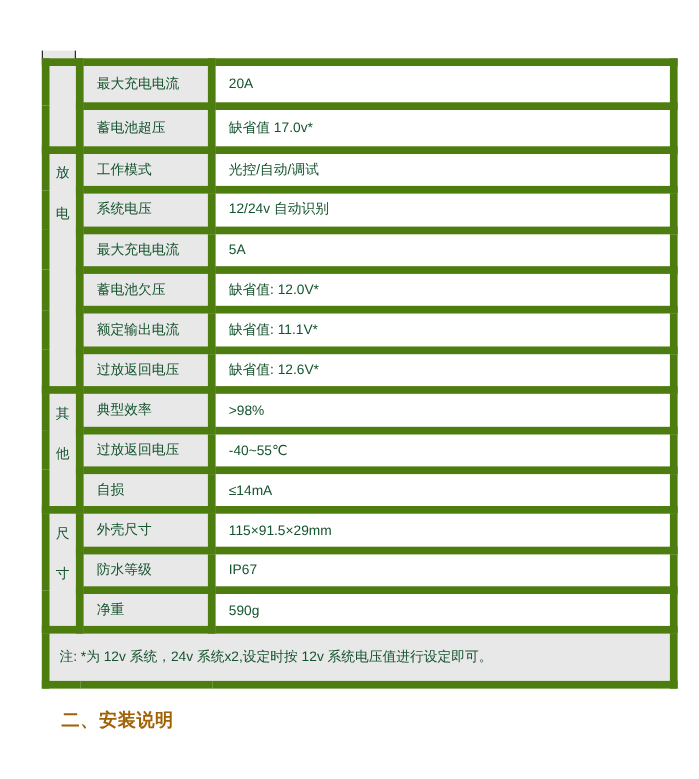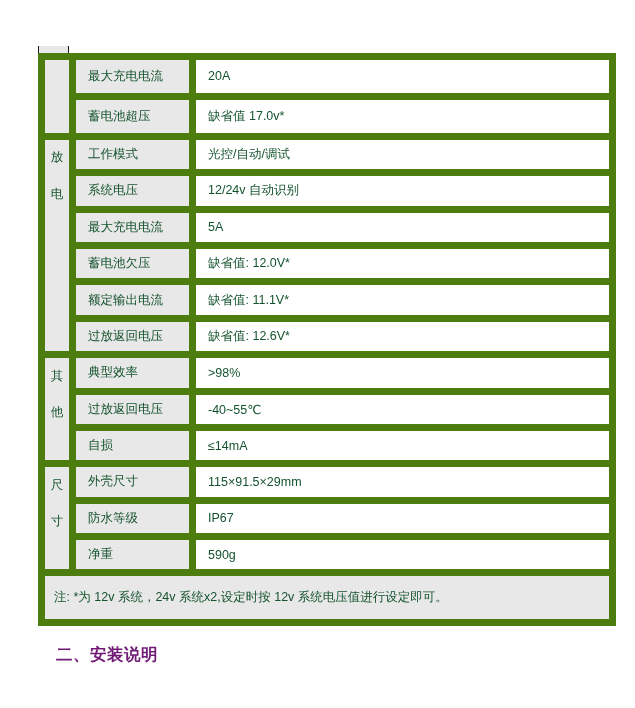--- a/index.html
+++ b/index.html
@@ -72,21 +72,21 @@
     vertical-align: middle;
     padding: 0 0 0 9px;
     font-size: 12.5px;
   }
   .section-heading {
     position: absolute;
     left: 56px;
     top: 644px;
     font-size: 16.5px;
     font-weight: bold;
-    color: #701a75;
+    color: #a16207;
     letter-spacing: 0.5px;
   }
 </style>
 </head>
 <body>
 
 <div class="page">
 
   <div class="cont-stub"></div>
 

